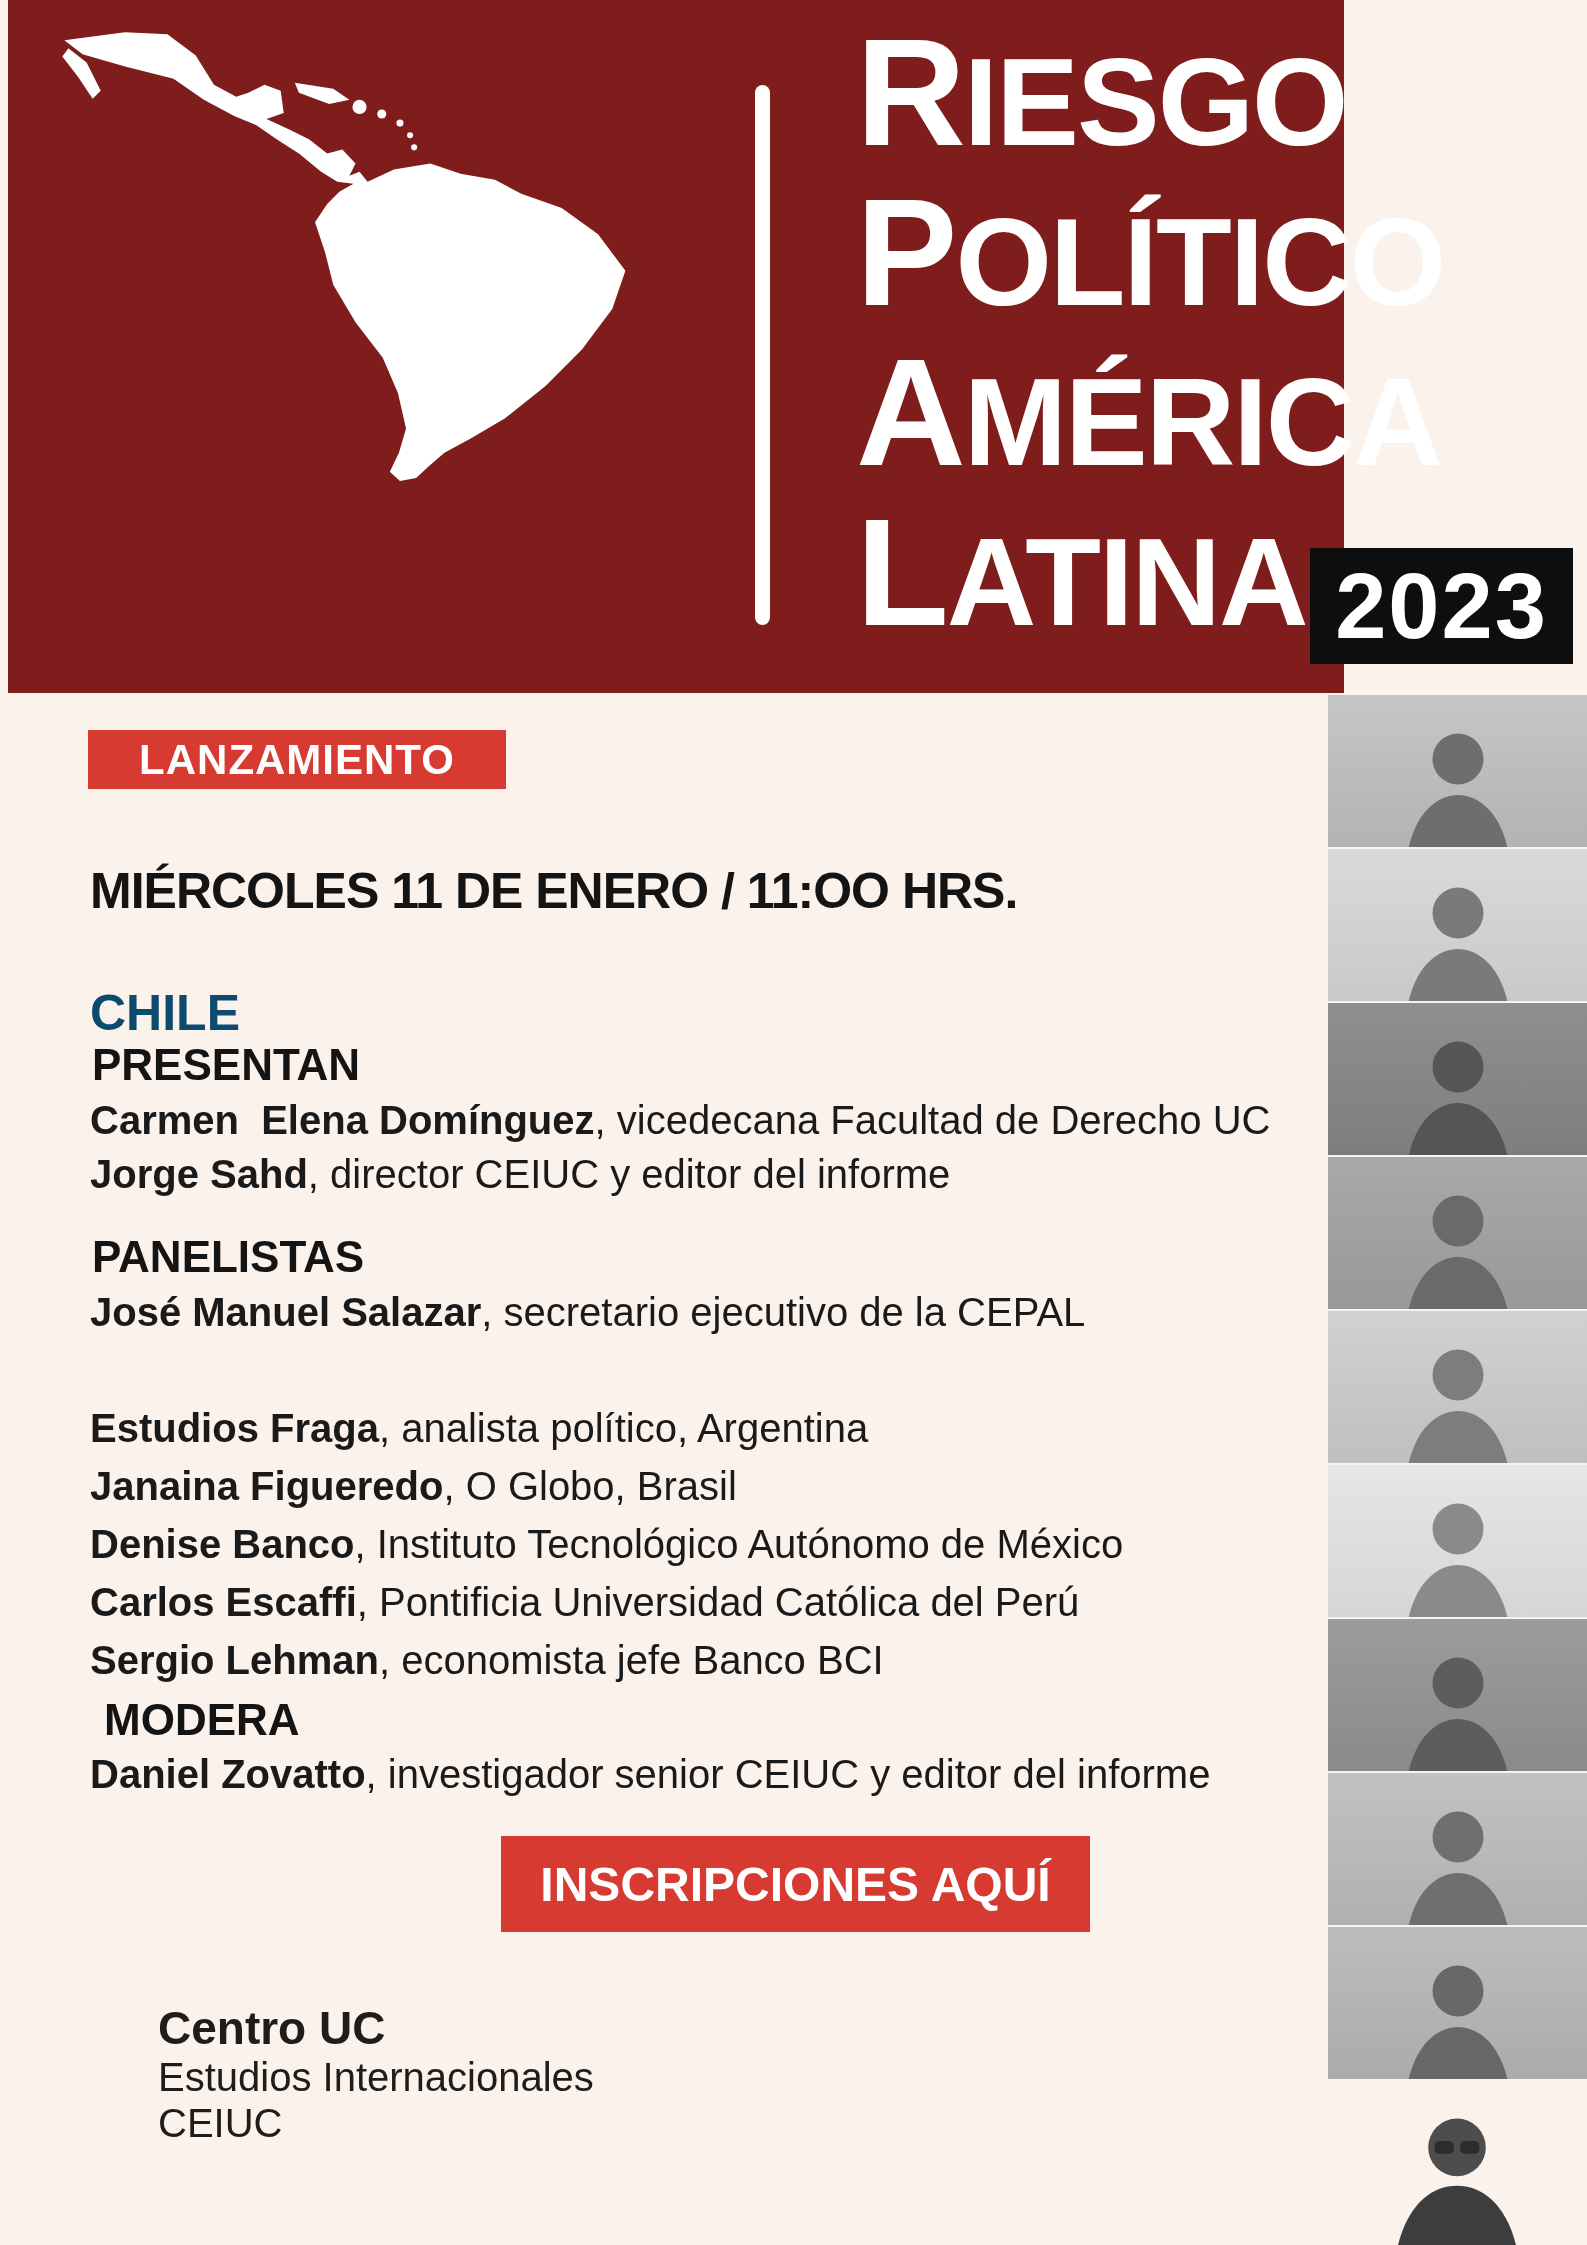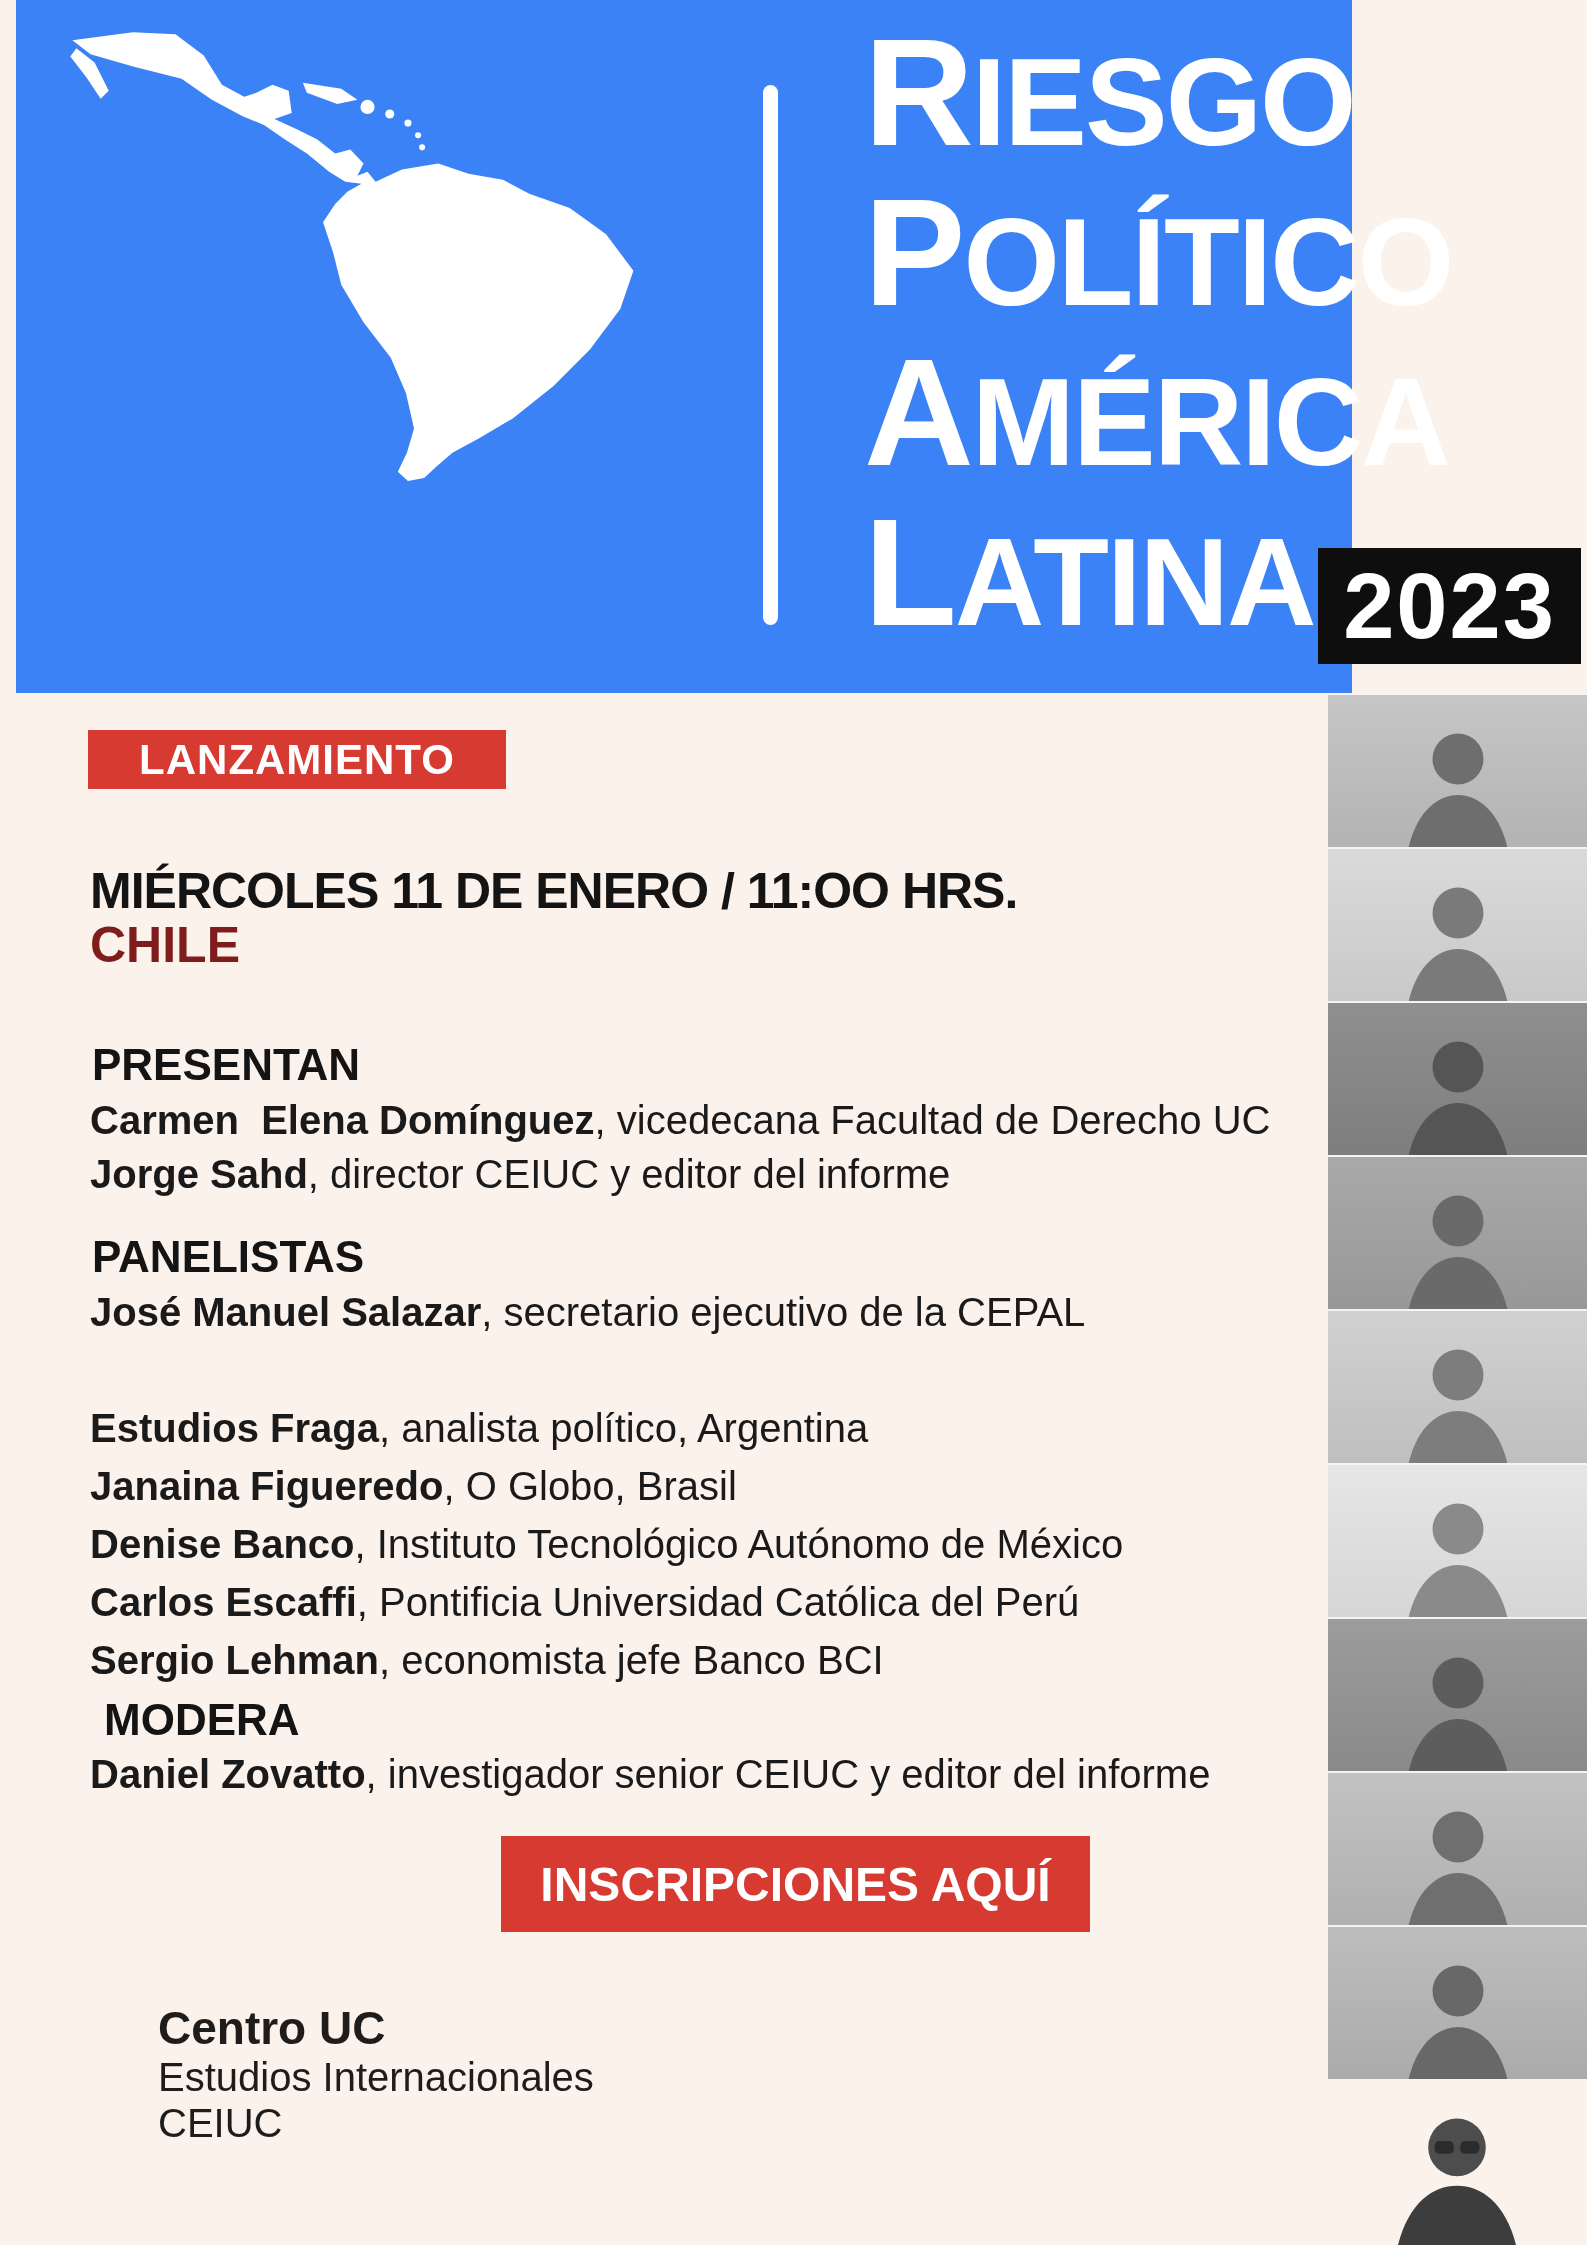--- a/index.html
+++ b/index.html
@@ -5,22 +5,22 @@
   html,body{margin:0;padding:0;background:#555;}
   .poster{
     position:relative;
     width:1587px;height:2245px;
     background:#fbf2ec;
     font-family:"Liberation Sans", sans-serif;
     overflow:hidden;
   }
   
   .banner{
-    position:absolute;left:16px;top:0;width:1336px;height:693px;
-    background:#3b82f6;
+    position:absolute;left:8px;top:0;width:1336px;height:693px;
+    background:#7f1d1d;
   }
   .map{position:absolute;left:22px;top:20px;}
   .divider{
     position:absolute;left:747px;top:85px;width:15px;height:540px;
     background:#ffffff;border-radius:9px;
   }
   .title-block{
     position:absolute;left:848px;top:12px;color:#ffffff;font-weight:700;
     letter-spacing:-2px;white-space:nowrap;
   }
@@ -32,21 +32,21 @@
     background:#0e0e0e;color:#ffffff;font-weight:700;font-size:92px;
     display:flex;align-items:center;justify-content:center;letter-spacing:2px;
   }
   
   .tag-box{
     position:absolute;left:88px;top:730px;width:418px;height:59px;
     background:#d63a31;color:#ffffff;font-weight:700;font-size:42px;
     display:flex;align-items:center;justify-content:center;letter-spacing:1px;
   }
   .date-line{position:absolute;left:90px;top:862px;font-size:50px;font-weight:700;color:#141414;letter-spacing:-1px;}
-  .loc-line{position:absolute;left:90px;top:916px;font-size:50px;font-weight:700;color:#7f1d1d;}
+  .loc-line{position:absolute;left:90px;top:984px;font-size:50px;font-weight:700;color:#0c4a6e;}
   .sec-heading{position:absolute;font-size:44px;font-weight:700;color:#141414;letter-spacing:0px;}
   .h-presentan{left:92px;top:1040px;}
   .h-panelistas{left:92px;top:1232px;}
   .h-modera{left:104px;top:1695px;}
   .person{position:absolute;left:90px;font-size:40px;color:#1a1a1a;white-space:nowrap;}
   .person b{white-space:pre-wrap;}
   .p-carmen{top:1098px;}
   .p-jorge{top:1152px;}
   .p-jose{top:1290px;}
   .p-humberto{top:1348px;}

